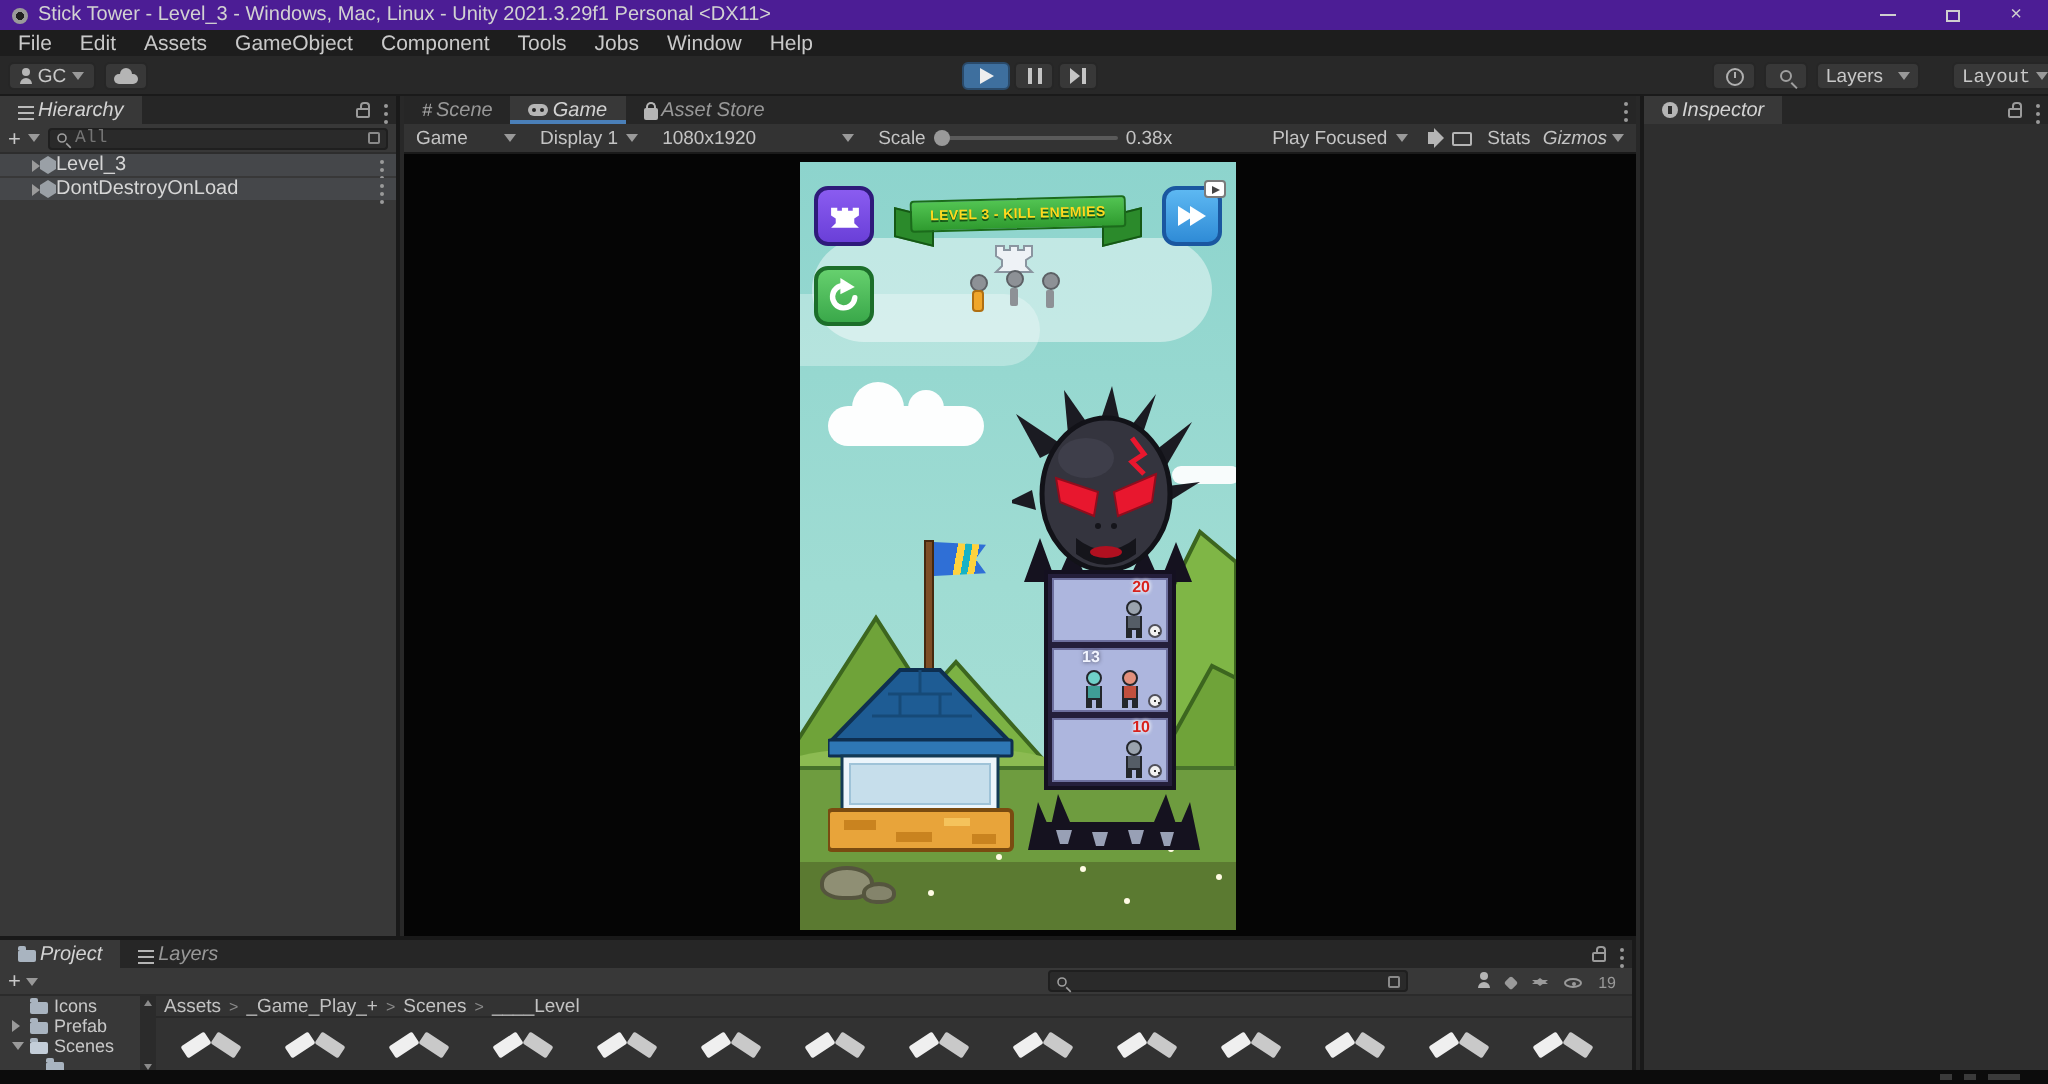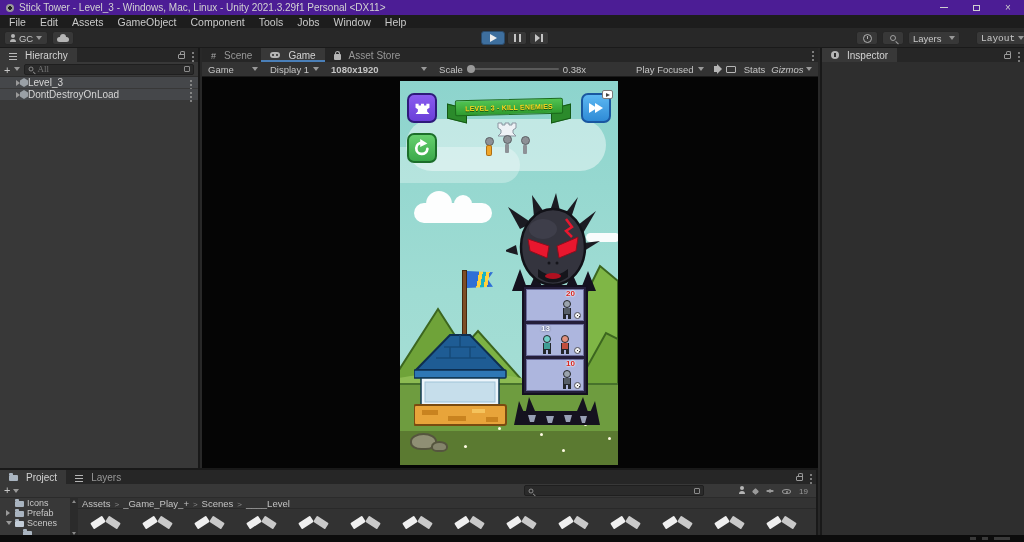--- a/index.html
+++ b/index.html
@@ -36,21 +36,21 @@
   .step-ico{display:flex;align-items:center;gap:1px;}
   .step-tri{width:0;height:0;border-left:5px solid #c4c4c4;border-top:4px solid transparent;border-bottom:4px solid transparent;}
   .step-bar{width:2px;height:8px;background:#c4c4c4;}
   .clock{width:9px;height:9px;border:1px solid #b0b0b0;border-radius:50%;position:relative;}
   .clock::after{content:"";position:absolute;left:3px;top:1px;width:1px;height:3px;background:#b0b0b0;}
   .mag{width:6px;height:6px;border:1px solid #9f9f9f;border-radius:50%;position:relative;display:inline-block;}
   .mag::after{content:"";position:absolute;left:5px;top:5px;width:4px;height:1px;background:#9f9f9f;transform:rotate(45deg);transform-origin:0 0;}
 
   
   .ptabbar{position:absolute;left:0;top:0;width:100%;height:14px;background:#262626;display:flex;}
-  .ptab{height:14px;display:flex;align-items:center;gap:8px;padding:0 9px;font-size:10px;color:#d3d3d3;background:#383838;}
+  .ptab{height:14px;display:flex;align-items:center;gap:2px;padding:0 9px;font-size:10px;color:#d3d3d3;background:#383838;font-style:italic;}
   .ptab.inactive{background:transparent;color:#989898;}
   .ptab.active-game{box-shadow:inset 0 -2px 0 #4a7fb8;}
   .panel-icons{position:absolute;right:4px;top:2px;display:flex;gap:7px;align-items:center;}
   .lock{width:7px;height:5px;background:transparent;border:1px solid #9a9a9a;border-radius:1px;position:relative;margin-top:4px;}
   .lock::before{content:"";position:absolute;left:1px;top:-4px;width:3px;height:3px;border:1px solid #9a9a9a;border-bottom:none;border-radius:2px 2px 0 0;}
   .kebab{width:2px;height:2px;background:#9a9a9a;border-radius:50%;box-shadow:0 -4px 0 #9a9a9a,0 4px 0 #9a9a9a;margin-top:5px;}
   .hamb{width:8px;height:1px;background:#bbb;box-shadow:0 3px 0 #bbb,0 -3px 0 #bbb;margin-top:3px;}
   .hash-ico::before{content:"#";font-size:9px;color:#aaa;}
   .pad-ico{width:10px;height:6px;background:#b5b5b5;border-radius:3px;position:relative;}
   .pad-ico::after{content:"";position:absolute;left:2px;top:2px;width:2px;height:2px;background:#262626;border-radius:50%;box-shadow:4px 0 0 #262626;}
@@ -66,21 +66,21 @@
   .ucube{width:8px;height:9px;background:#9aa0a6;clip-path:polygon(50% 0,100% 28%,100% 72%,50% 100%,0 72%,0 28%);flex:none;}
   .plus-ico::before{content:"+";font-size:11px;color:#c8c8c8;line-height:10px;}
 
   
   .hierarchy{position:absolute;left:0;top:48px;width:200px;height:420px;background:#383838;border-right:2px solid #191919;}
   .hier-toolbar{position:absolute;left:0;top:14px;width:100%;height:15px;display:flex;align-items:center;gap:4px;
     padding:0 4px;background:#383838;border-bottom:1px solid #2d2d2d;}
   .search-field{flex:1;height:11px;background:#2a2a2a;border:1px solid #1f1f1f;border-radius:2px;
     display:flex;align-items:center;gap:3px;padding:0 3px;}
   .search-field input{flex:1;min-width:0;background:transparent;border:none;outline:none;color:#bbb;
-    font-size:9px;font-family:Liberation Serif, serif;padding:0;}
+    font-size:9px;font-family:Liberation Mono, monospace;padding:0;}
   .pick-ico{width:6px;height:6px;border:1px solid #8a8a8a;border-radius:1px;}
   .hier-rows{position:absolute;left:0;top:29px;width:100%;}
   .hier-row{height:11px;display:flex;align-items:center;gap:0;font-size:10px;color:#d6d6d6;
     background:#45474a;padding-left:16px;position:relative;}
   .hier-row + .hier-row{margin-top:1px;}
   .row-kebab{position:absolute;right:6px;top:2px;}
 
   
   .center{position:absolute;left:202px;top:48px;width:616px;height:420px;background:#262626;}
   .gamebar{position:absolute;left:0;top:14px;width:100%;height:15px;background:#333;border-bottom:1px solid #1a1a1a;
@@ -308,21 +308,21 @@
     </div>
     <div class="gamebar">
       <div class="dd" style="width:62px;">
         <span>Game</span>
         <span class="cardown" style="margin-left:auto;"></span>
       </div>
       <div class="dd">
         <span>Display 1</span>
         <span class="cardown"></span>
       </div>
-      <div class="dd" style="width:108px;font-weight:bold;">
+      <div class="dd" style="width:108px;">
         <span>1080x1920</span>
         <span class="cardown" style="margin-left:auto;"></span>
       </div>
       <span style="margin-left:6px;">Scale</span>
       <div class="slider-track">
         <span class="slider-knob"></span>
       </div>
       <span>0.38x</span>
       <div class="dd" style="margin-left:44px;">
         <span>Play Focused</span>

